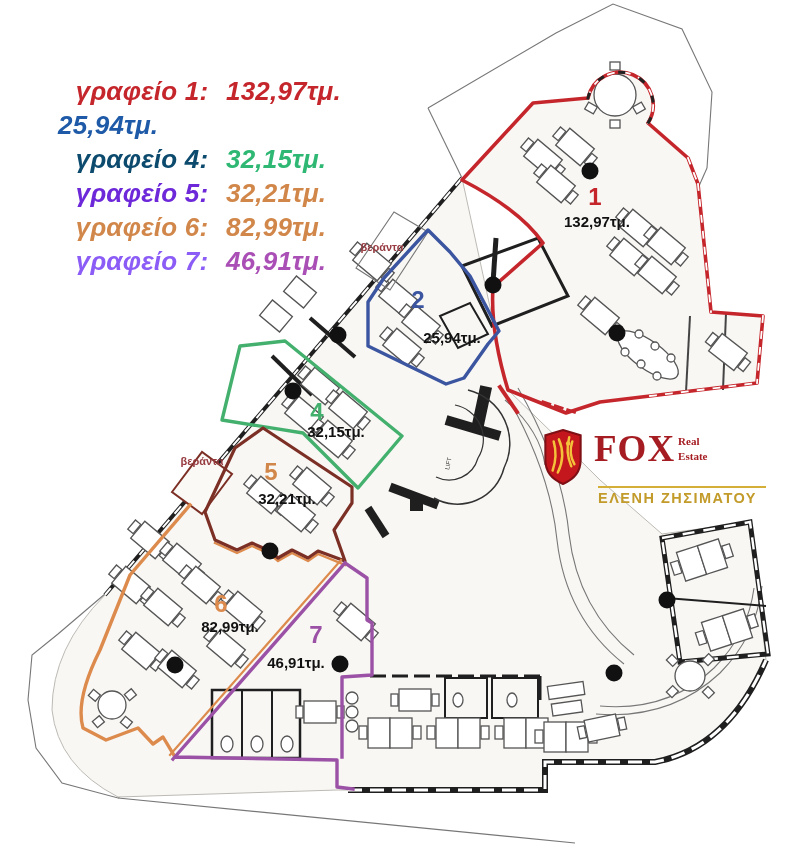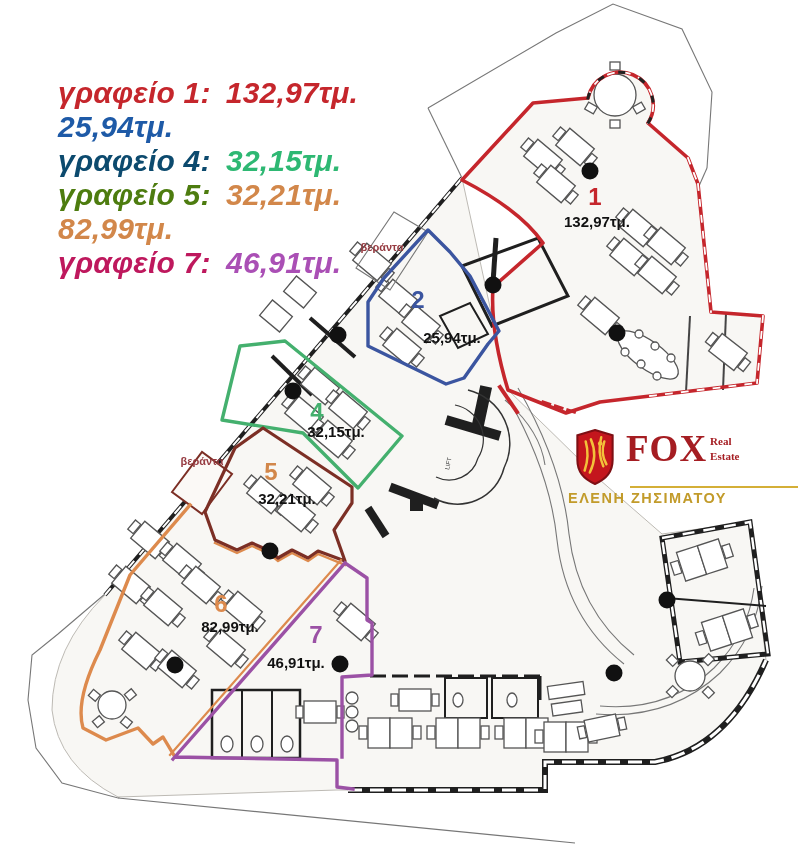--- a/index.html
+++ b/index.html
@@ -3,34 +3,34 @@
 <meta charset="utf-8">
 <style>
   html,body{margin:0;padding:0;background:#fff;}
   .stage{position:relative;width:800px;height:845px;background:#ffffff;overflow:hidden;
          font-family:"Liberation Sans",sans-serif;}
   .stage svg.plan{position:absolute;left:0;top:0;}
 
   
   .legend{position:absolute;left:58px;top:76px;width:300px;}
   .legend .row{display:flex;align-items:baseline;height:34px;
-               font-style:italic;font-weight:bold;font-size:30px;letter-spacing:.2px;}
+               font-style:italic;font-weight:bold;font-size:26px;letter-spacing:.2px;text-align:center;}
   .legend .lbl{width:168px;}
   .legend .val{}
 
   
-  .logo{position:absolute;left:568px;top:429px;width:230px;}
+  .logo{position:absolute;left:536px;top:429px;width:230px;}
   .logo .top{display:flex;align-items:flex-start;}
   .logo .shield{flex:0 0 auto;margin-right:4px;}
   .logo .fox{font-weight:bold;font-size:37px;line-height:40px;letter-spacing:1px;
              font-family:"Liberation Serif",serif;}
   .logo .re{font-weight:bold;font-size:11px;line-height:15px;margin-top:5px;margin-left:3px;
             font-family:"Liberation Serif",serif;}
   .logo .rule{height:2px;margin:1px 0 2px 62px;}
-  .logo .agent{font-weight:bold;font-size:14.5px;letter-spacing:1.5px;}
+  .logo .agent{font-weight:bold;font-size:14.5px;letter-spacing:1.5px;margin-left:62px;}
 
   
   .wall{stroke:#1f1f1f;fill:none;}
   .thin{stroke:#777;fill:none;stroke-width:1.1;}
   .furn{fill:#ffffff;stroke:#555;stroke-width:1.3;}
   .lbl-num{font-weight:bold;font-size:24px;}
   .lbl-area{font-weight:bold;font-size:15px;fill:#111;}
   .lbl-ver{font-weight:bold;font-size:11px;}
 </style>
 </head>
@@ -277,28 +277,29 @@
     <span class="val" style="color: rgb(197, 38, 44);">132,97τμ.</span>
   </div>
   <div class="row">
     <span class="val" style="color: rgb(30, 90, 167);">25,94τμ.</span>
   </div>
   <div class="row">
     <span class="lbl" style="color: #0c4a6e;">γραφείο 4:</span>
     <span class="val" style="color: rgb(46, 184, 115);">32,15τμ.</span>
   </div>
   <div class="row">
-    <span class="lbl" style="color: #4d7c0f;">γραφείο 5:</span>
+    <span class="lbl" style="color: #6d28d9;">γραφείο 5:</span>
     <span class="val" style="color: rgb(210, 135, 74);">32,21τμ.</span>
   </div>
   <div class="row">
+    <span class="lbl" style="color: rgb(210, 135, 74);">γραφείο 6:</span>
     <span class="val" style="color: rgb(210, 135, 74);">82,99τμ.</span>
   </div>
   <div class="row">
-    <span class="lbl" style="color: #be185d;">γραφείο 7:</span>
+    <span class="lbl" style="color: #8b5cf6;">γραφείο 7:</span>
     <span class="val" style="color: rgb(170, 79, 181);">46,91τμ.</span>
   </div>
 </div>
 
 <div class="logo">
   <div class="top">
     <svg class="shield" width="54" height="56" viewBox="0 0 38 54">
       <path d="M19,1 L36,6 L36,30 Q36,46 19,53 Q2,46 2,30 L2,6 Z" fill="#c4161d" stroke="#7e0f14" stroke-width="2"></path>
       <path d="M10,12 Q14,26 9,40 M15,10 Q22,26 14,42 M25,8 Q21,22 27,36 M28,12 Q24,24 30,34" fill="none" stroke="#f3c13a" stroke-width="2.4" stroke-linecap="round"></path>
       <circle cx="24" cy="14" r="2.2" fill="#f3c13a"></circle>

